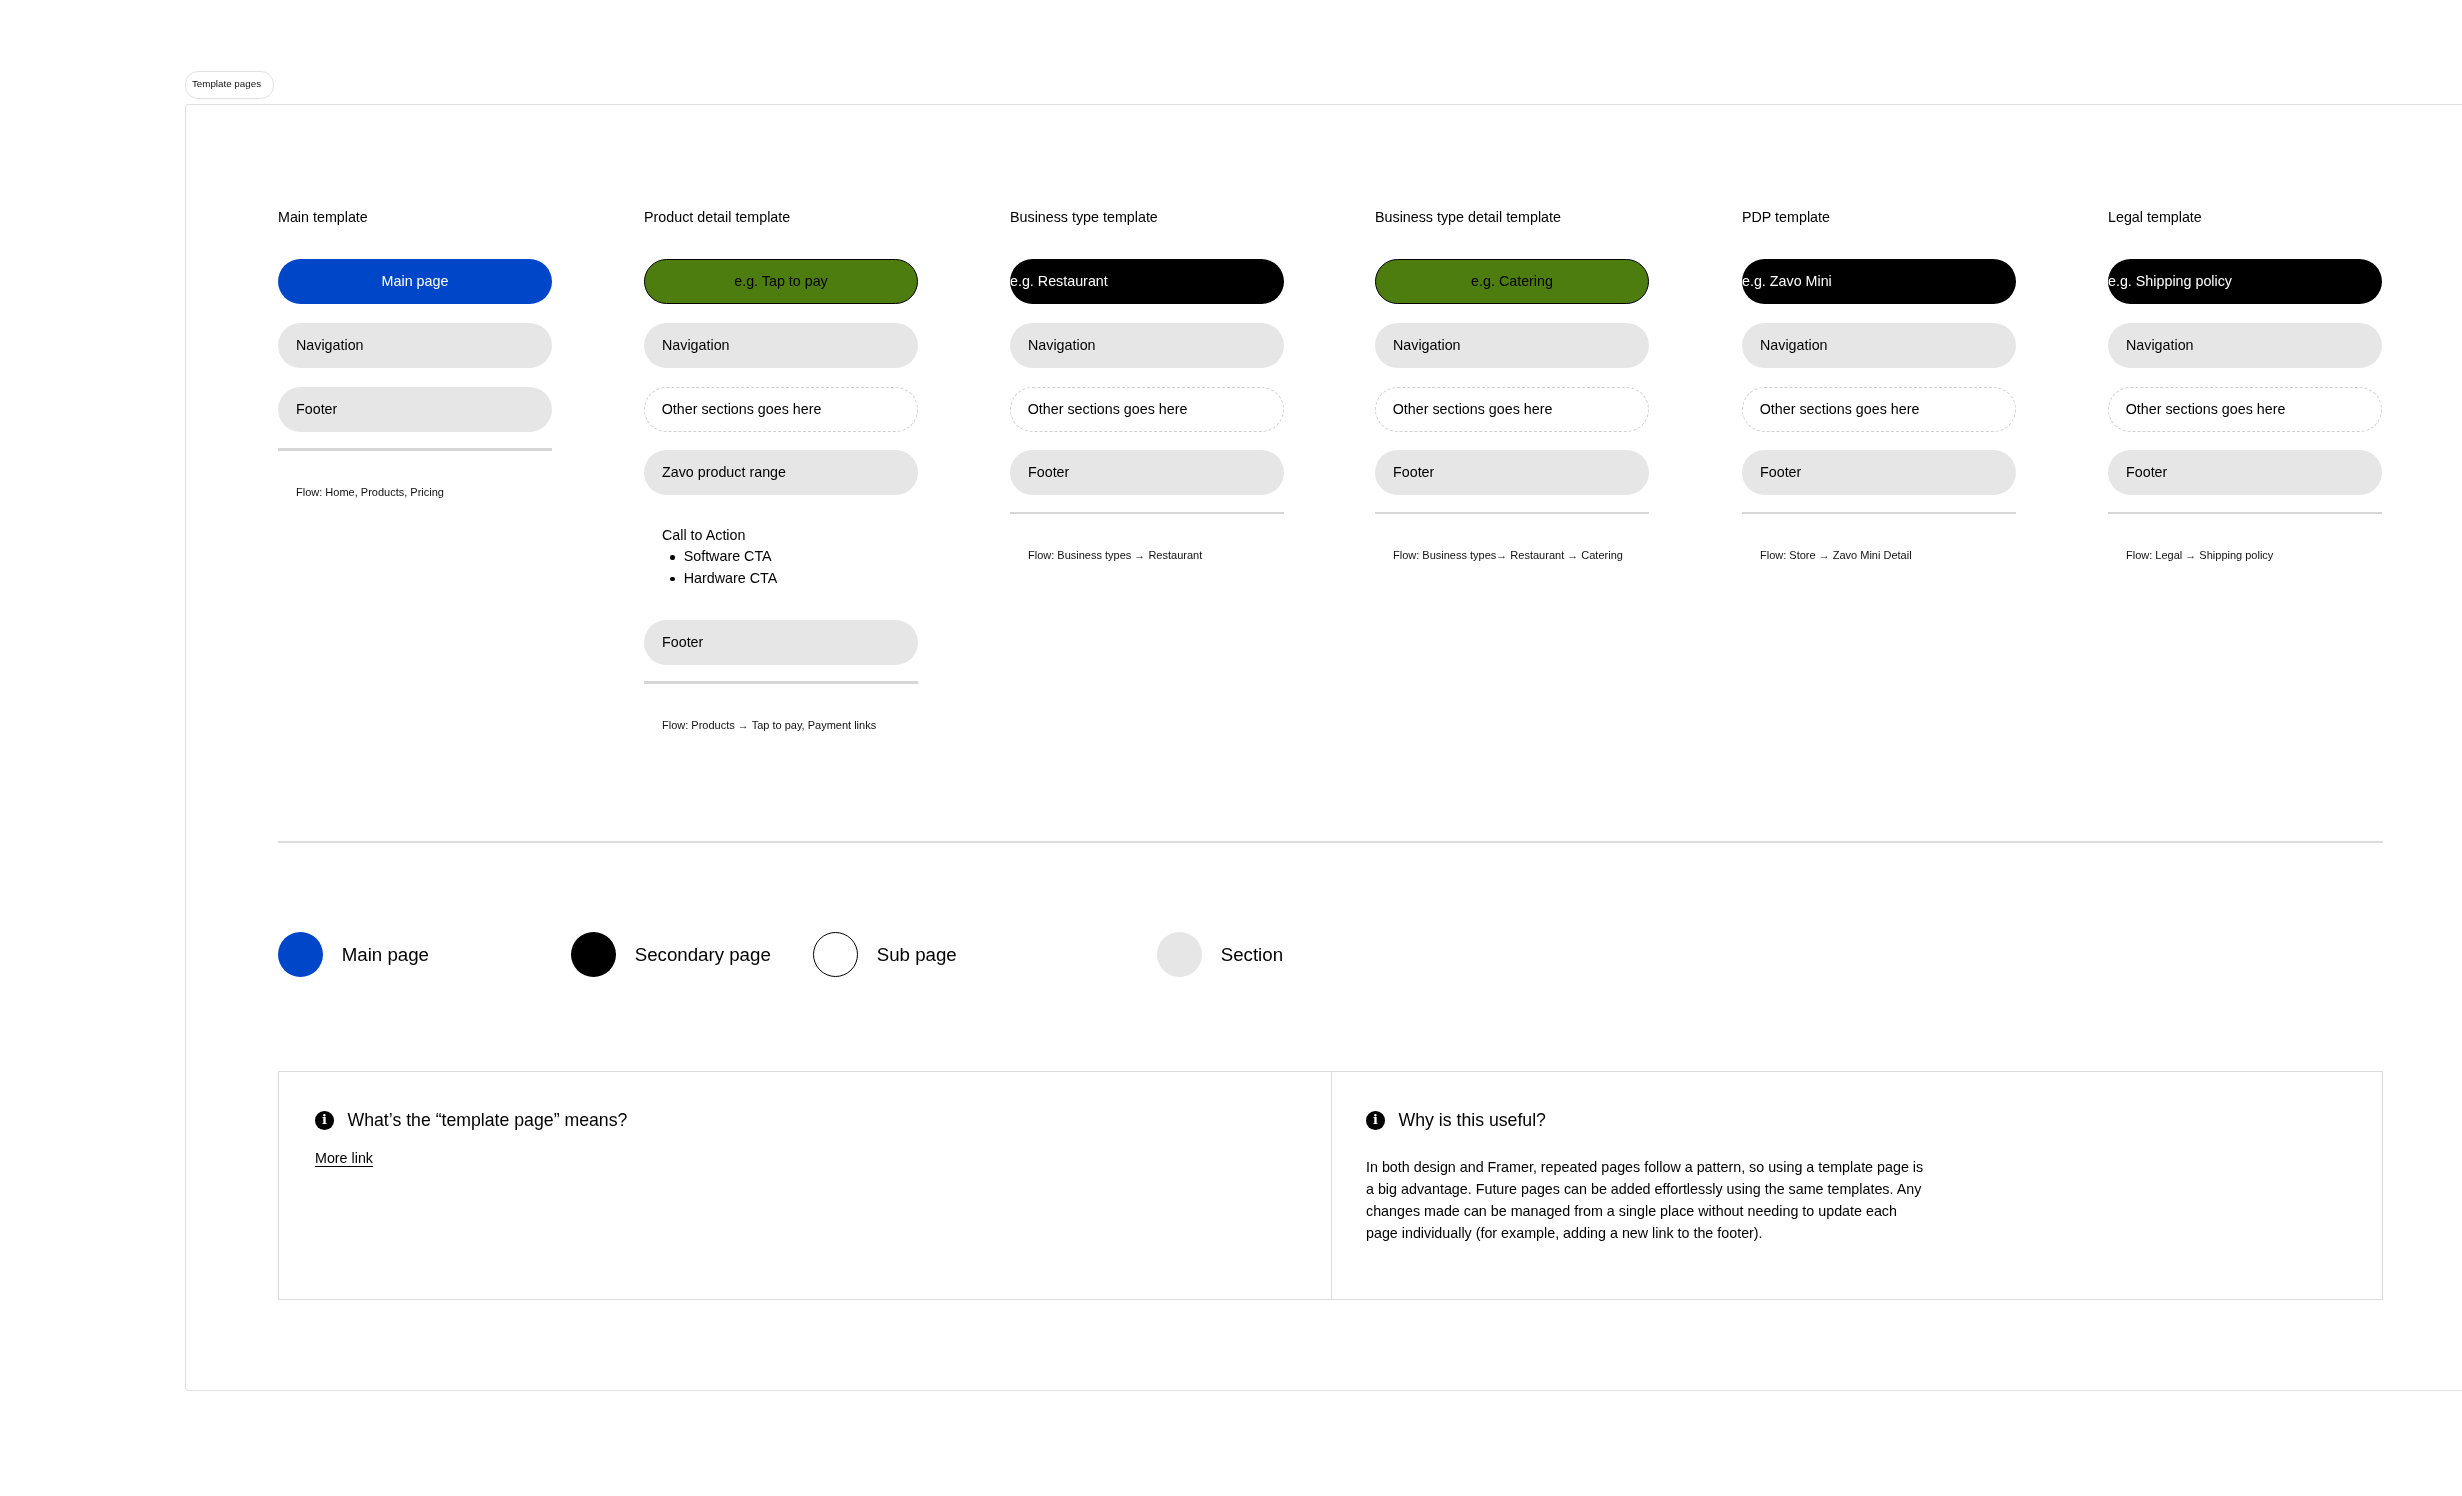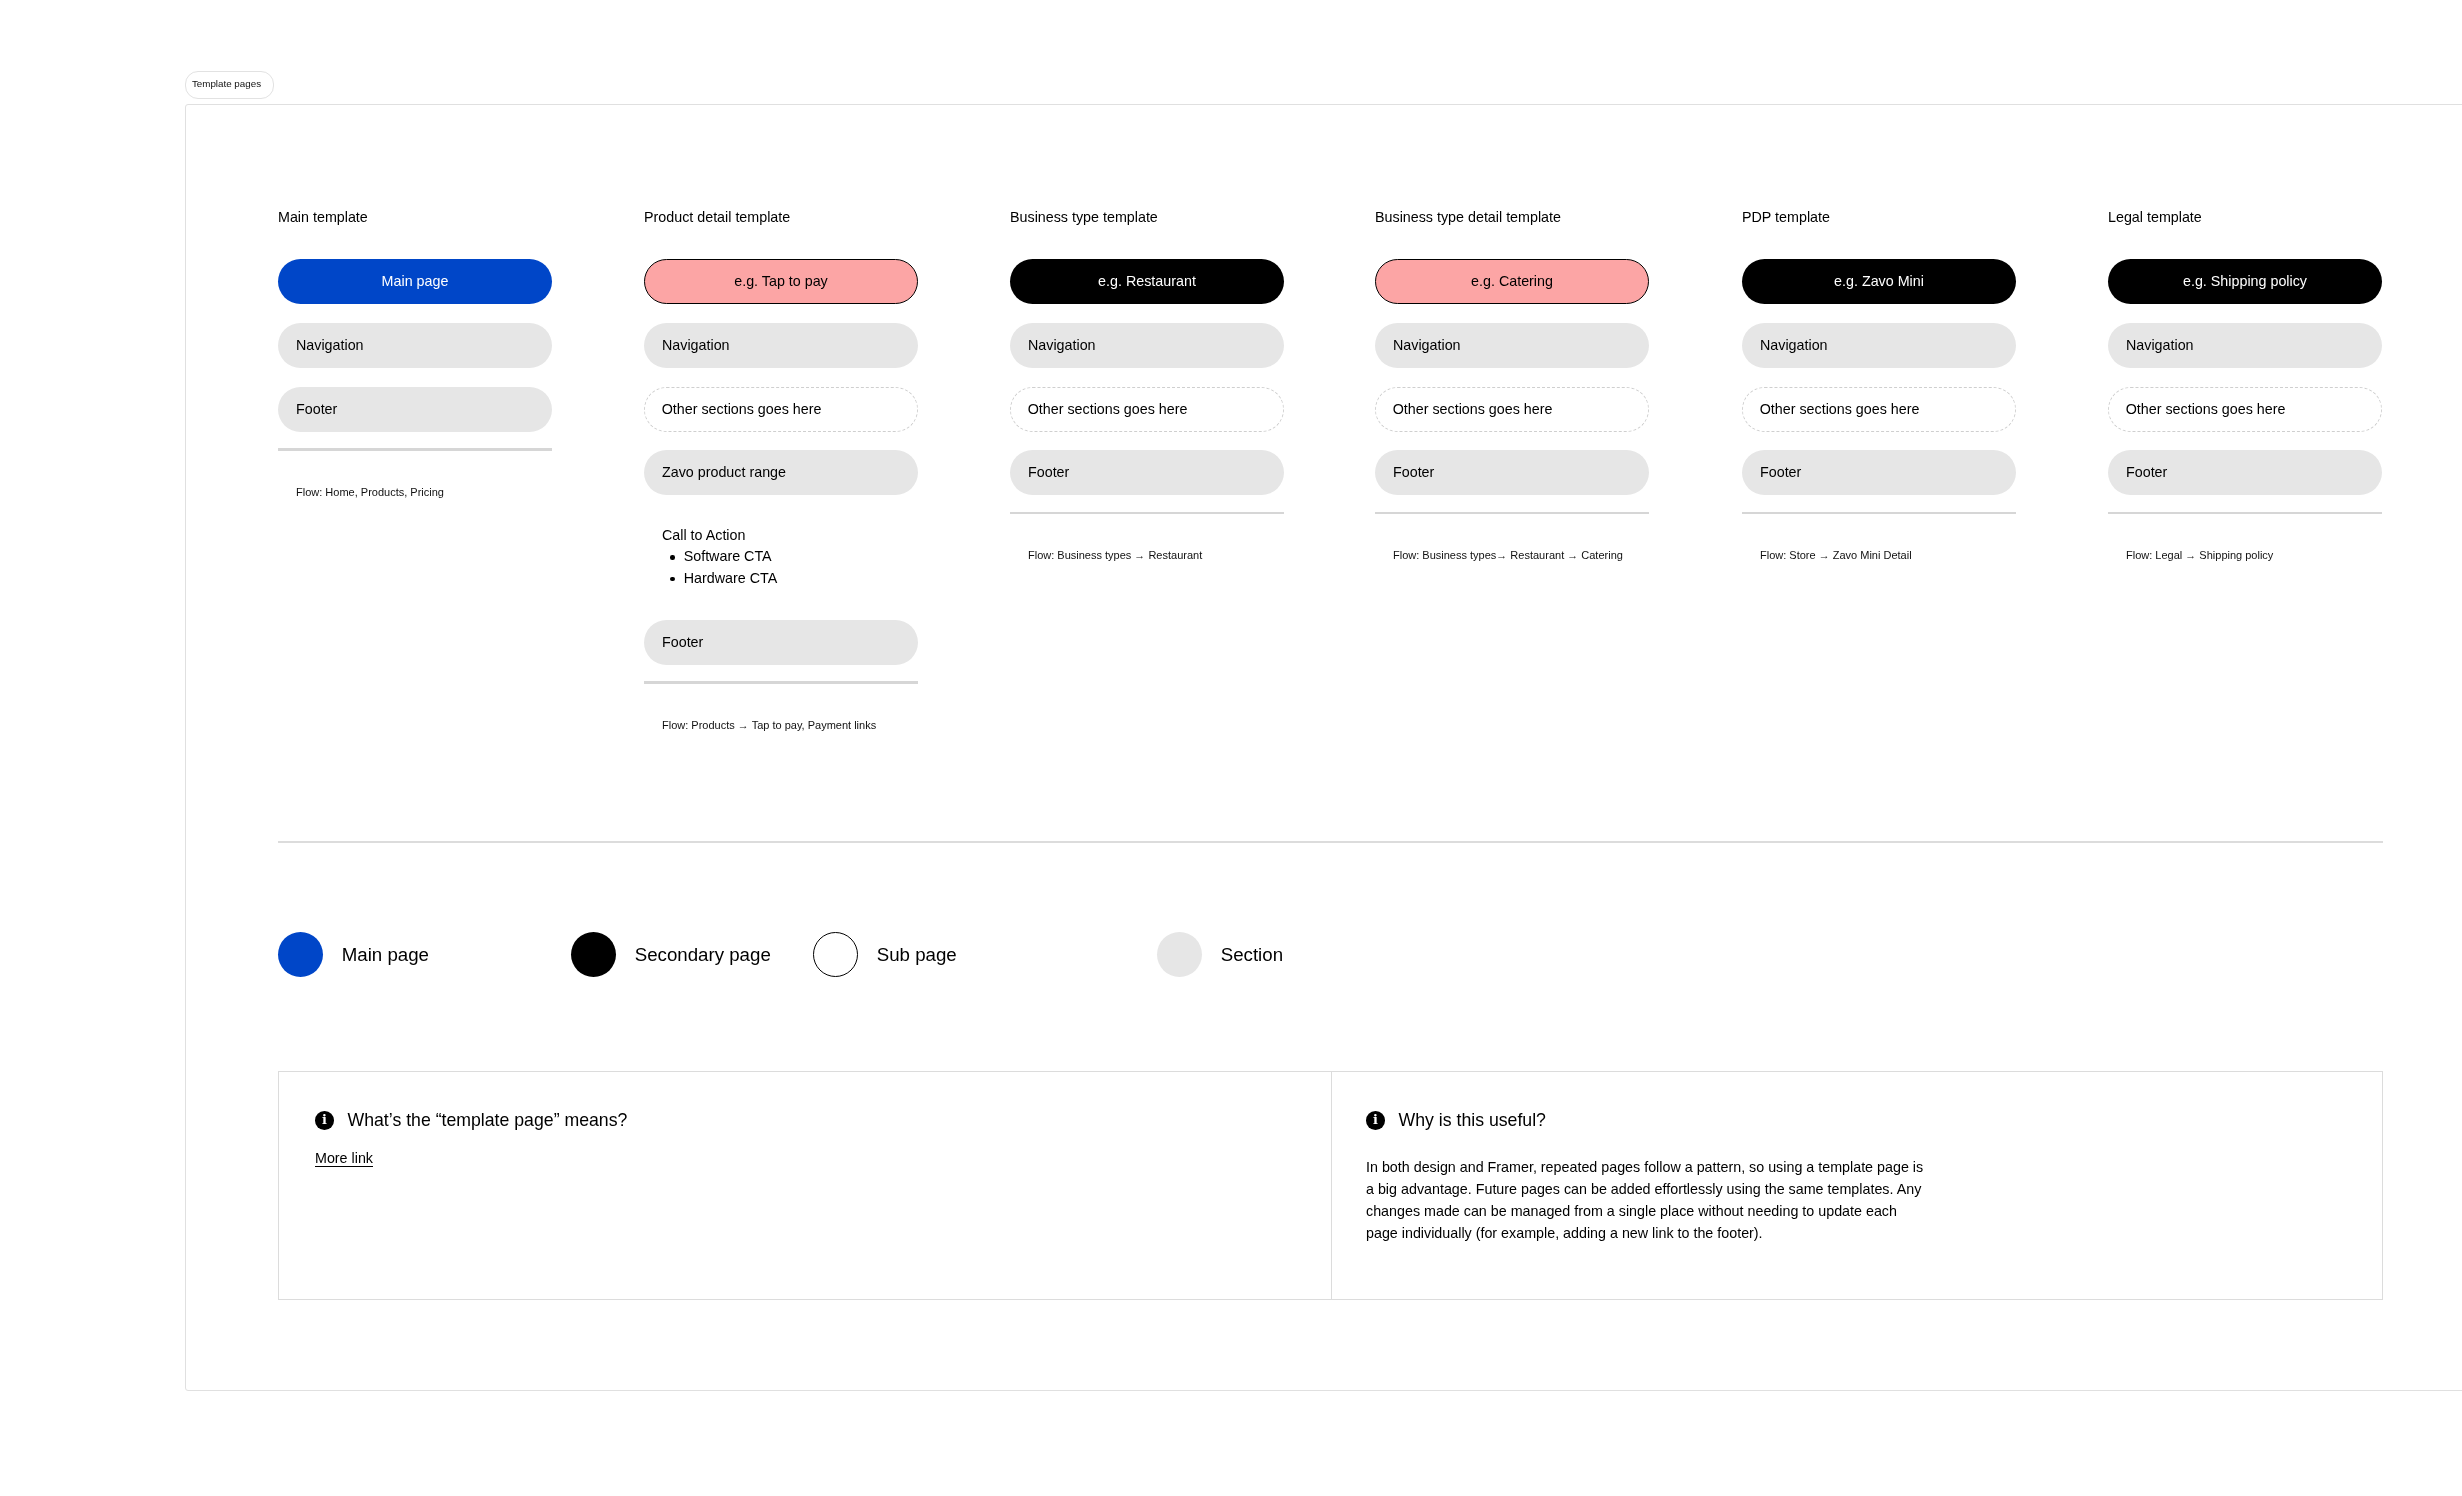--- a/index.html
+++ b/index.html
@@ -16,22 +16,22 @@
     border: 1.5px solid #e0e0e0; border-radius: 3px; background: #fff;
   }
 
   .column { position: absolute; top: 208px; width: 274px; }
   .col-title { font-size: 14.3px; line-height: 19.7px; height: 19.7px; margin-bottom: 31.5px; white-space: nowrap; }
   .pill {
     width: 274px; height: 45px; border-radius: 22.7px; margin-bottom: 18.7px;
     font-size: 14.3px; line-height: 45px; padding-left: 18px; white-space: nowrap;
   }
   .pill.main { background: #0046c8; color: #fff; text-align: center; padding-left: 0; }
-  .pill.secondary { background: #000; color: #fff; text-align: center; padding-left: 0; }
-  .pill.sub { background: #fca5a5; color: #000; border: 1.5px solid #000; text-align: center; padding-left: 0; line-height: 42px; }
+  .pill.secondary { background: #000; color: #fff; text-align: left; padding-left: 0; }
+  .pill.sub { background: #4d7c0f; color: #000; border: 1.5px solid #000; text-align: center; padding-left: 0; line-height: 42px; }
   .pill.section { background: #e6e6e6; color: #000; }
   .pill.placeholder { background: #fff; border: 1.5px dashed #cfcfcf; line-height: 42px; padding-left: 16.7px; }
   .pill.multi {
     height: 87px; border-radius: 19.7px; line-height: 21.7px; padding-top: 10.8px;
   }
   .pill.multi ul { list-style: none; }
   .pill.multi li { padding-left: 21.7px; position: relative; }
   .pill.multi li::before {
     content: ""; position: absolute; left: 8.4px; top: 8.9px; width: 4.4px; height: 4.4px; border-radius: 50%; background: #000;
   }

